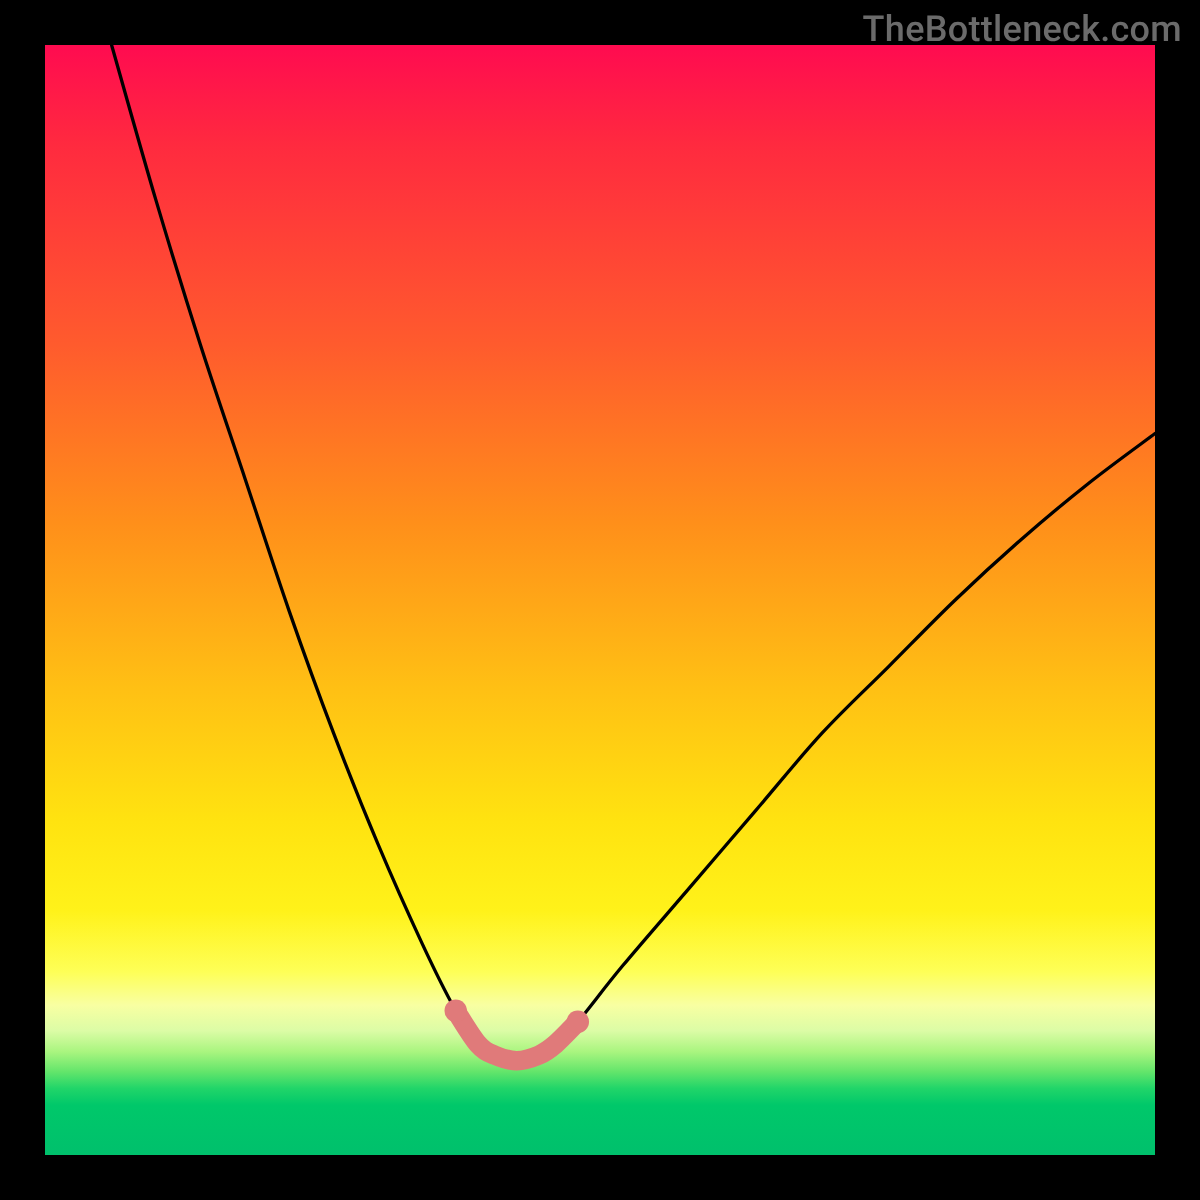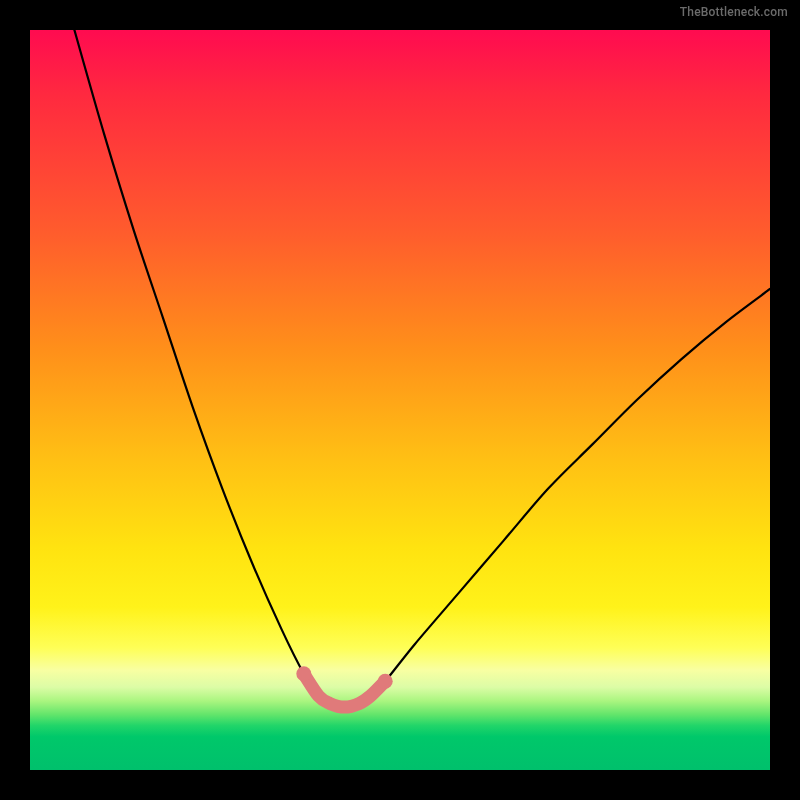--- a/index.html
+++ b/index.html
@@ -46,21 +46,21 @@
     position: absolute;
     inset: 0;
     width: 740px;
     height: 740px;
   }
   .watermark {
     position: absolute;
     top: 5px;
     right: 12px;
     color: #6b6b6b;
-    font-size: 12px;
+    font-size: 24px;
     font-weight: 500;
     letter-spacing: 0.2px;
   }
 </style>
 </head>
 <body>
 
 <div class="watermark">TheBottleneck.com</div>
 
 <div class="frame">

